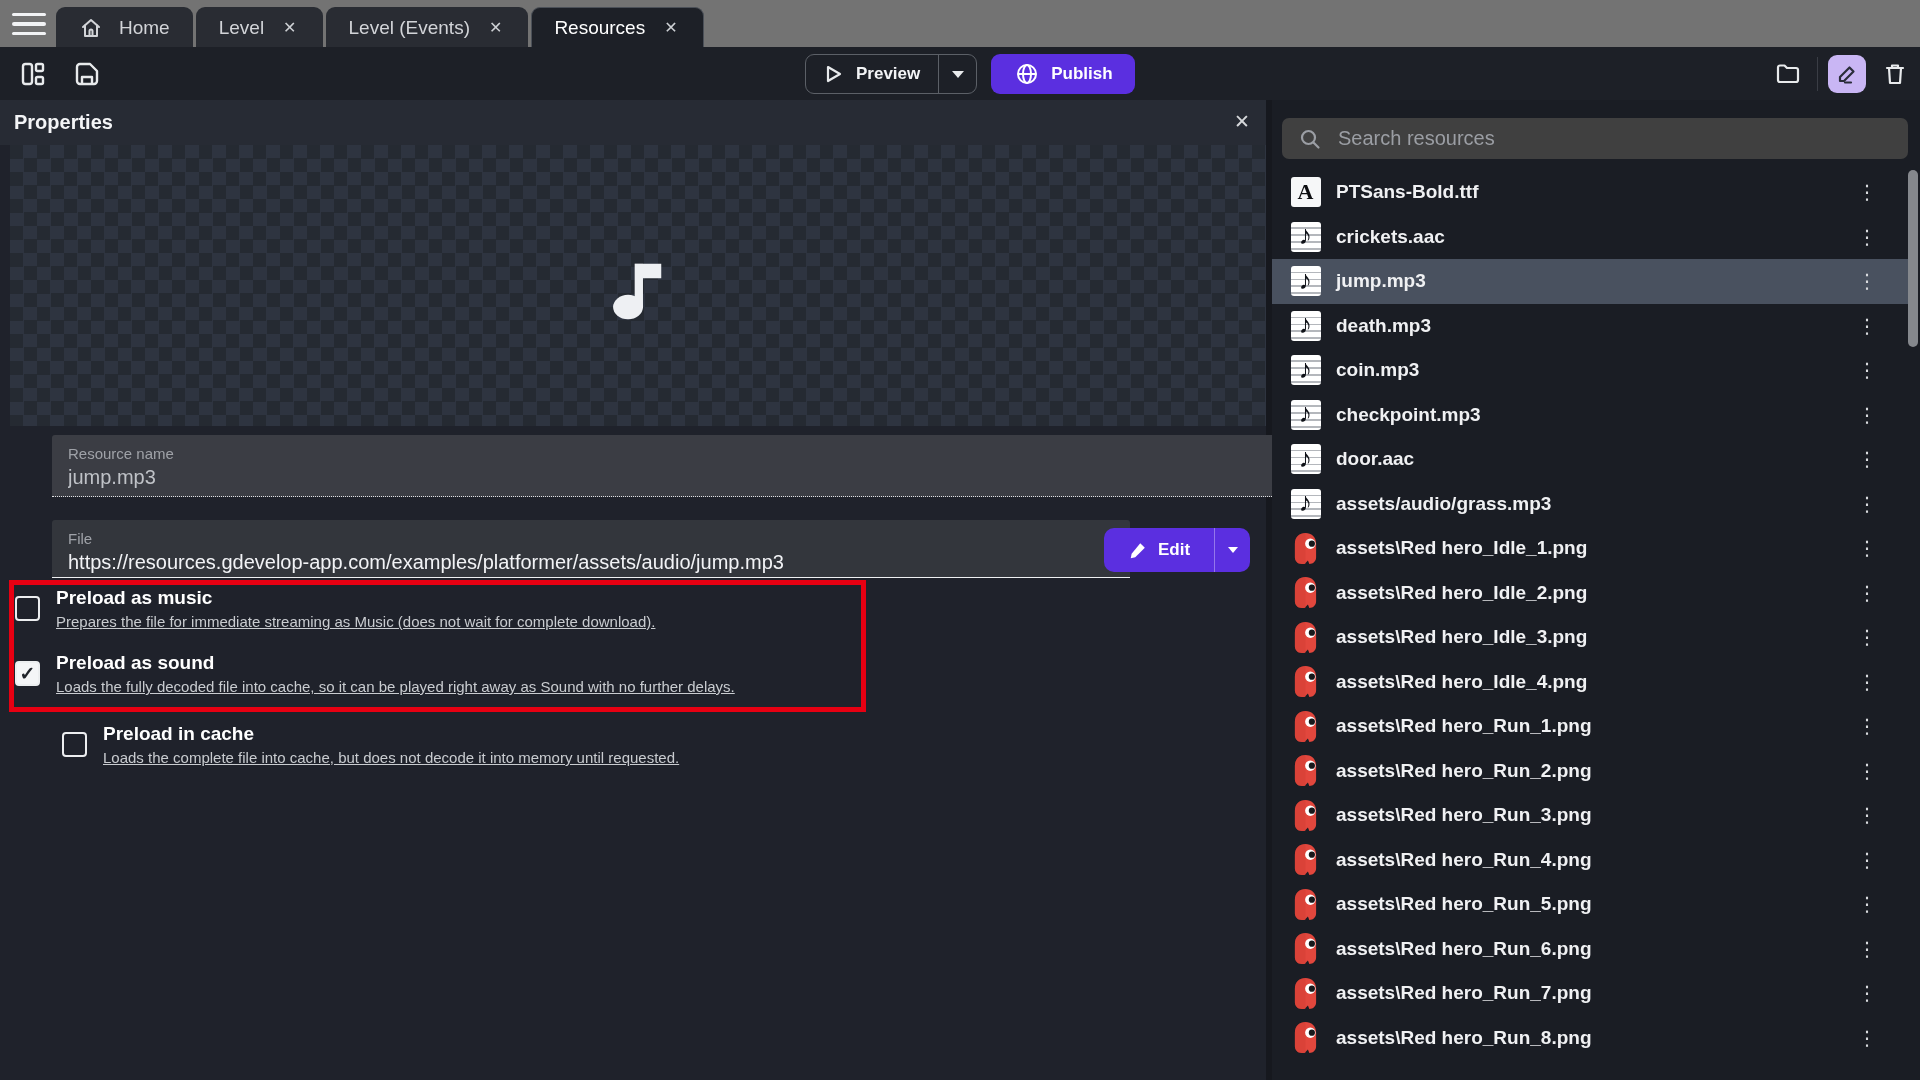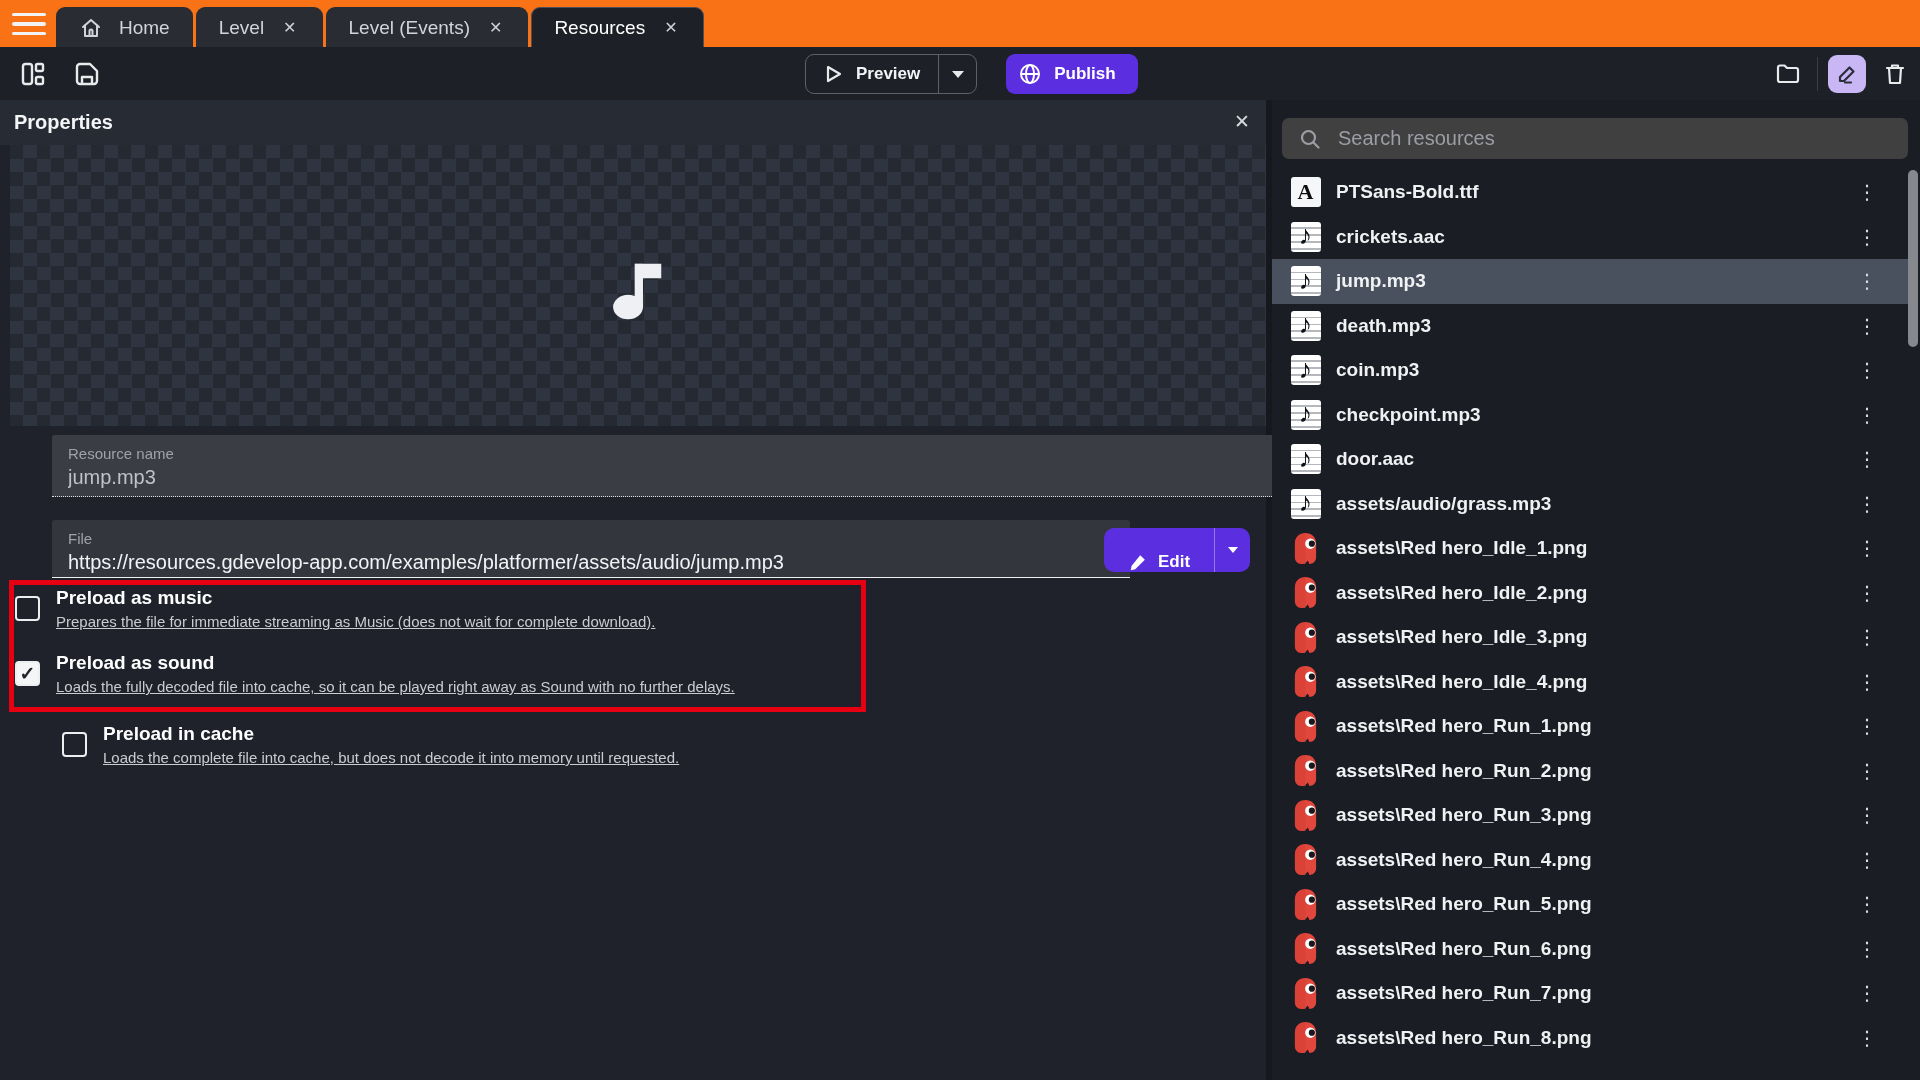--- a/index.html
+++ b/index.html
@@ -1,48 +1,48 @@
 <!DOCTYPE html>
 <html style="--accent: #5b2fe0;"><head>
 <meta charset="utf-8">
 <style>
   * { margin:0; padding:0; box-sizing:border-box; }
   html,body { width:1920px; height:1080px; overflow:hidden; background:#16181e;
     font-family:"Liberation Sans", sans-serif; -webkit-font-smoothing:antialiased; }
 
   
-  .topbar { position:absolute; left:0; top:0; width:1920px; height:47px; background:#f97316;
+  .topbar { position:absolute; left:0; top:0; width:1920px; height:47px; background:#737373;
     display:flex; align-items:flex-end; }
   .hamburger { position:absolute; left:12px; top:11px; width:34px; height:26px; display:flex;
     flex-direction:column; justify-content:space-between; padding:2px 0; cursor:pointer; }
   .hamburger i { display:block; height:3.2px; background:#f2f3f5; border-radius:2px; }
   .tab-strip { display:flex; gap:3px; margin-left:56px; height:40px; align-items:stretch; }
   .tab { display:flex; align-items:center; gap:16px; padding:0 22px; background:#292c33;
     border-radius:9px 9px 0 0; color:#d2d4d8; font-size:19px; cursor:pointer; border:1px solid transparent; border-bottom:none; }
   .tab.active { background:#1d2027; border-color:#4b5058; color:#ffffff; }
   .tab-label { white-space:nowrap; }
   .tab-close { font-size:16px; color:#cdd0d4; padding:2px 3px; cursor:pointer; }
   .tab-close::after { content:"\2715"; }
   .home-icon { display:flex; }
 
   
   .toolbar { position:absolute; left:0; top:47px; width:1920px; height:53px; background:#1d2027; }
   .tool-left { position:absolute; left:14px; top:8px; display:flex; gap:16px; align-items:center; }
   .tool-btn { width:38px; height:38px; display:flex; align-items:center; justify-content:center;
     border-radius:8px; cursor:pointer; }
-  .tool-center { position:absolute; left:805px; top:7px; display:flex; gap:29px; }
+  .tool-center { position:absolute; left:805px; top:7px; display:flex; gap:14px; }
   .btn-preview { display:flex; align-items:center; height:40px; border:1px solid #5c6067;
     border-radius:9px; color:#f2f3f5; cursor:pointer; }
   .btn-preview .seg-main { display:flex; align-items:center; gap:12px; padding:0 18px 0 16px; }
   .btn-preview .seg-caret { width:38px; height:100%; display:flex; align-items:center; justify-content:center;
     border-left:1px solid #5c6067; }
   .btn-label { font-size:17px; font-weight:700; }
   .caret-down { width:0; height:0; border-left:6px solid transparent; border-right:6px solid transparent;
     border-top:7px solid #e8eaec; }
-  .btn-publish { display:flex; align-items:center; gap:12px; height:40px; padding:0 22px 0 12px;
+  .btn-publish { display:flex; align-items:center; gap:12px; height:40px; padding:0 22px 0 24px;
     background:var(--accent,#5b2fe0); border-radius:9px; color:#ffffff; cursor:pointer; }
   .tool-right { position:absolute; right:6px; top:8px; display:flex; gap:10px; align-items:center; }
   .vdivider { width:1px; height:34px; background:#3a3d45; }
   .edit-active-box { width:38px; height:38px; background:#c9b6f4; border-radius:9px;
     display:flex; align-items:center; justify-content:center; cursor:pointer; }
 
   
   .props { position:absolute; left:0; top:100px; width:1266px; height:980px; background:#1f222b; }
   .props-header { position:absolute; left:0; top:0; width:100%; height:45px; background:#272b34;
     display:flex; align-items:center; }
@@ -58,21 +58,21 @@
     border-bottom:1px dotted #dfe1e4; }
   .field-file { left:12px; top:420px; width:1078px; height:58px; background:#33363c;
     border-bottom:1px solid #eef0f2; }
   .field-label { font-size:15px; color:#9fa2a8; }
   .field-value { font-size:20px; margin-top:4px; white-space:nowrap; overflow:hidden; }
   .field-name .field-value { color:#bfc2c7; }
   .field-file .field-value { color:#f2f3f6; }
 
   .btn-edit { position:absolute; left:1104px; top:428px; width:146px; height:44px;
     background:var(--accent,#5b2fe0); border-radius:10px; display:flex; color:#fff; cursor:pointer; }
-  .btn-edit .seg-main { flex:1; display:flex; align-items:flex-end; justify-content:center; gap:10px; }
+  .btn-edit .seg-main { flex:1; display:flex; align-items:center; justify-content:center; gap:10px; }
   .btn-edit .seg-caret { width:36px; display:flex; align-items:center; justify-content:center;
     border-left:1px solid rgba(255,255,255,.35); }
   .btn-edit .caret-down { border-top-color:#ffffff; border-left-width:5px; border-right-width:5px; border-top-width:6px; }
 
   .options { position:absolute; left:0; top:0; width:100%; height:100%; }
   .option { position:absolute; left:15px; display:flex; align-items:center; gap:16px; }
   .option:nth-child(1) { top:487px; }
   .option:nth-child(2) { top:552px; }
   .option:nth-child(3) { top:623px;margin-left:47px; }
   .cb { width:25px; height:25px; border:2.5px solid #eceef0; border-radius:4px; flex:0 0 auto;

